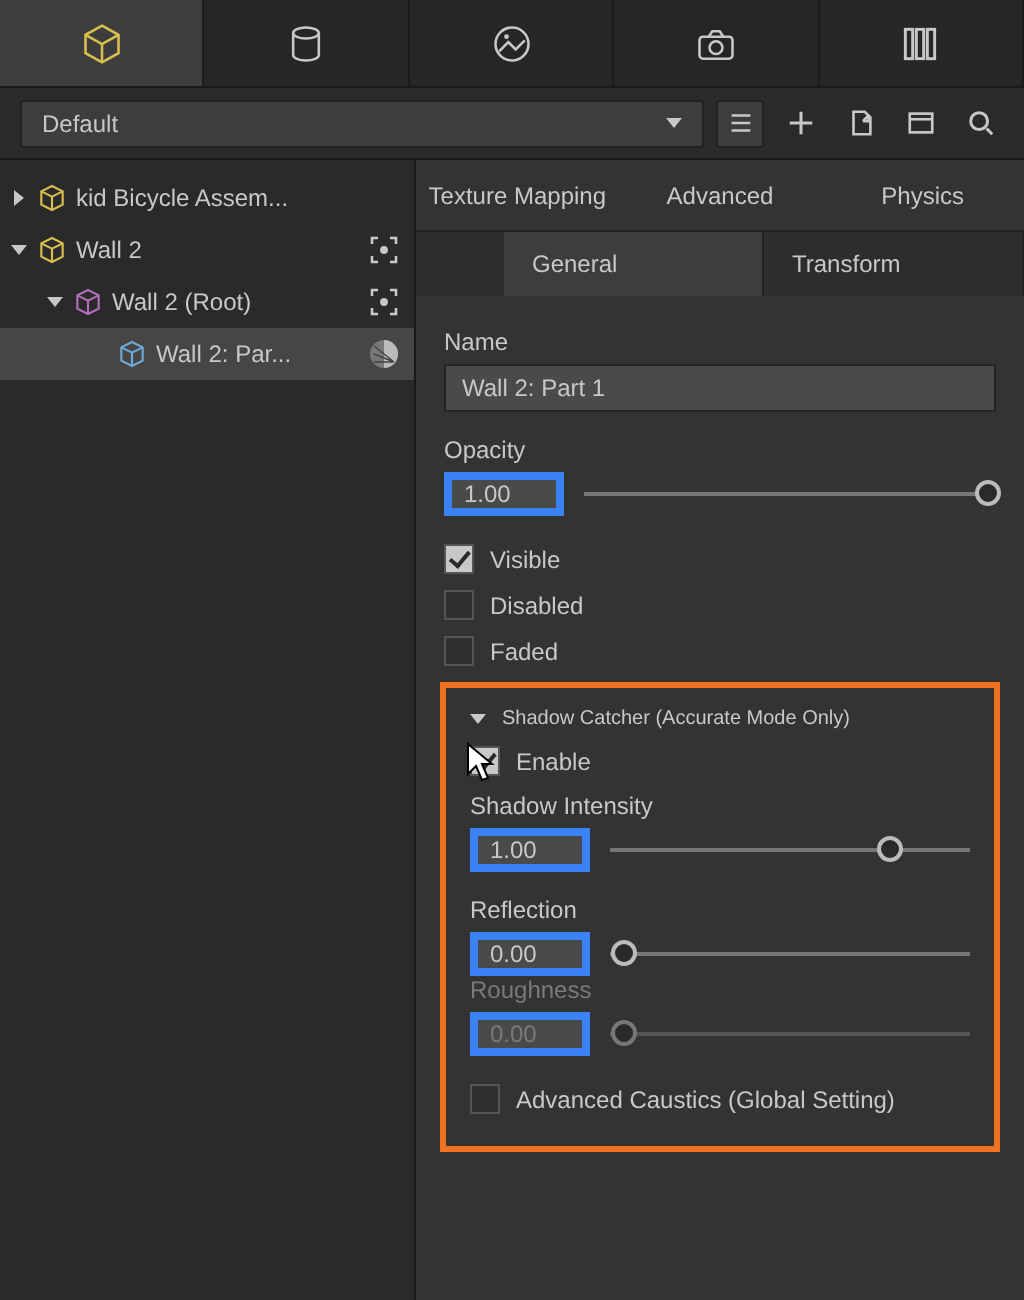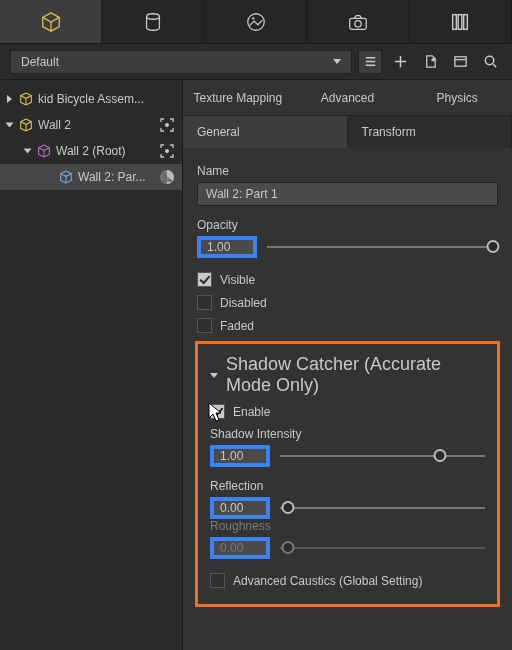--- a/index.html
+++ b/index.html
@@ -81,21 +81,21 @@
   }
   .mini-btn.flat { border: none; background: transparent; }
   .mini-btn svg { width: 15px; height: 15px; }
 
   
   .main {
     display: flex;
     height: calc(650px - 44px - 36px);
   }
   .left {
-    width: 183px;
+    width: 208px;
     background: var(--bg-0);
     border-right: 1px solid var(--border);
     padding-top: 6px;
   }
   .right {
     flex: 1;
     background: var(--bg-1);
     display: flex;
     flex-direction: column;
     overflow: hidden;
@@ -154,20 +154,21 @@
     flex: 1;
     display: flex;
     align-items: center;
     padding: 0 14px;
     color: var(--text);
     background: #2d2d2d;
     border-right: 1px solid #222;
   }
   .rtab2.active {
     background: var(--bg-2);
+    margin-left: 44px;
   }
 
   
   .form {
     flex: 1;
     padding: 10px 14px 0 14px;
     overflow: auto;
   }
   .field-label {
     font-size: 12px;
@@ -243,21 +244,21 @@
   .section-box {
     border: 3px solid var(--hl-orange);
     padding: 10px 12px 8px 12px;
     margin: 6px -2px 0 -2px;
   }
   .section-header {
     display: flex;
     align-items: center;
     gap: 8px;
     margin-bottom: 8px;
-    font-size: 18px;
+    font-size: 10px;
   }
   .section-header .twist-sm {
     width:0;height:0;
     border-left:4px solid transparent;
     border-right:4px solid transparent;
     border-top:5px solid var(--text);
   }
   .dim-label { color: var(--text-dim); }
 
   .cursor-img {

